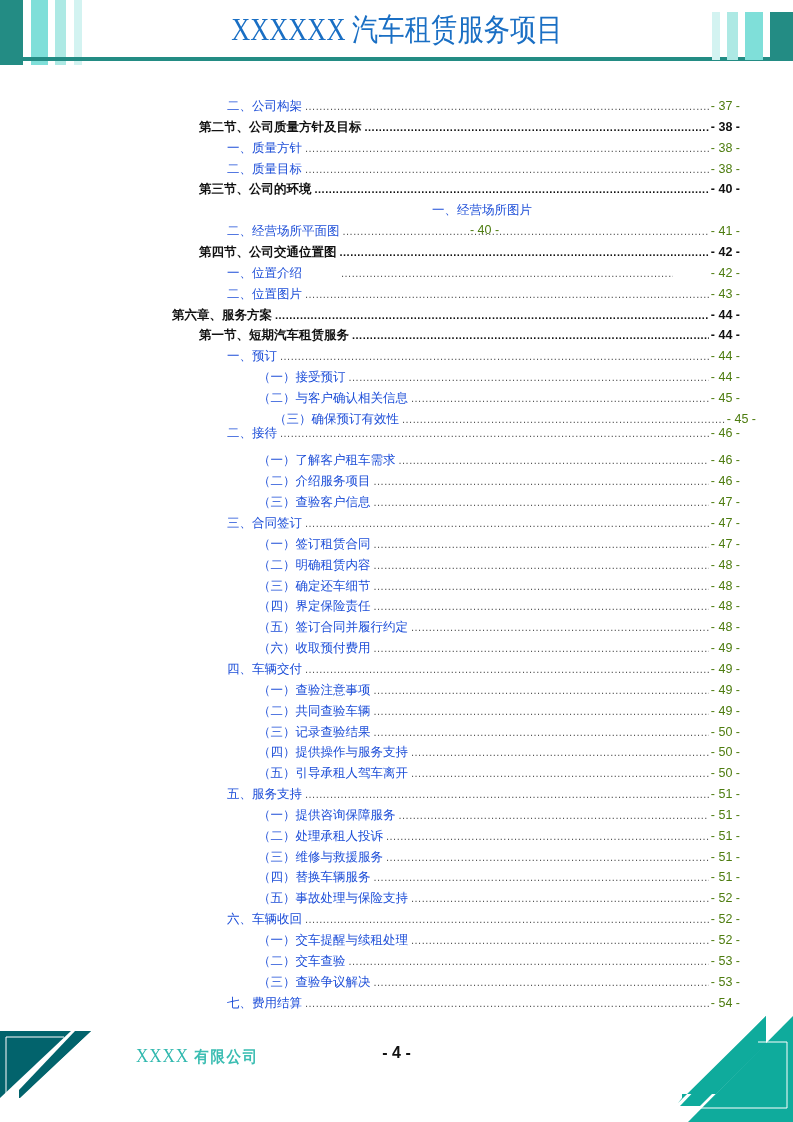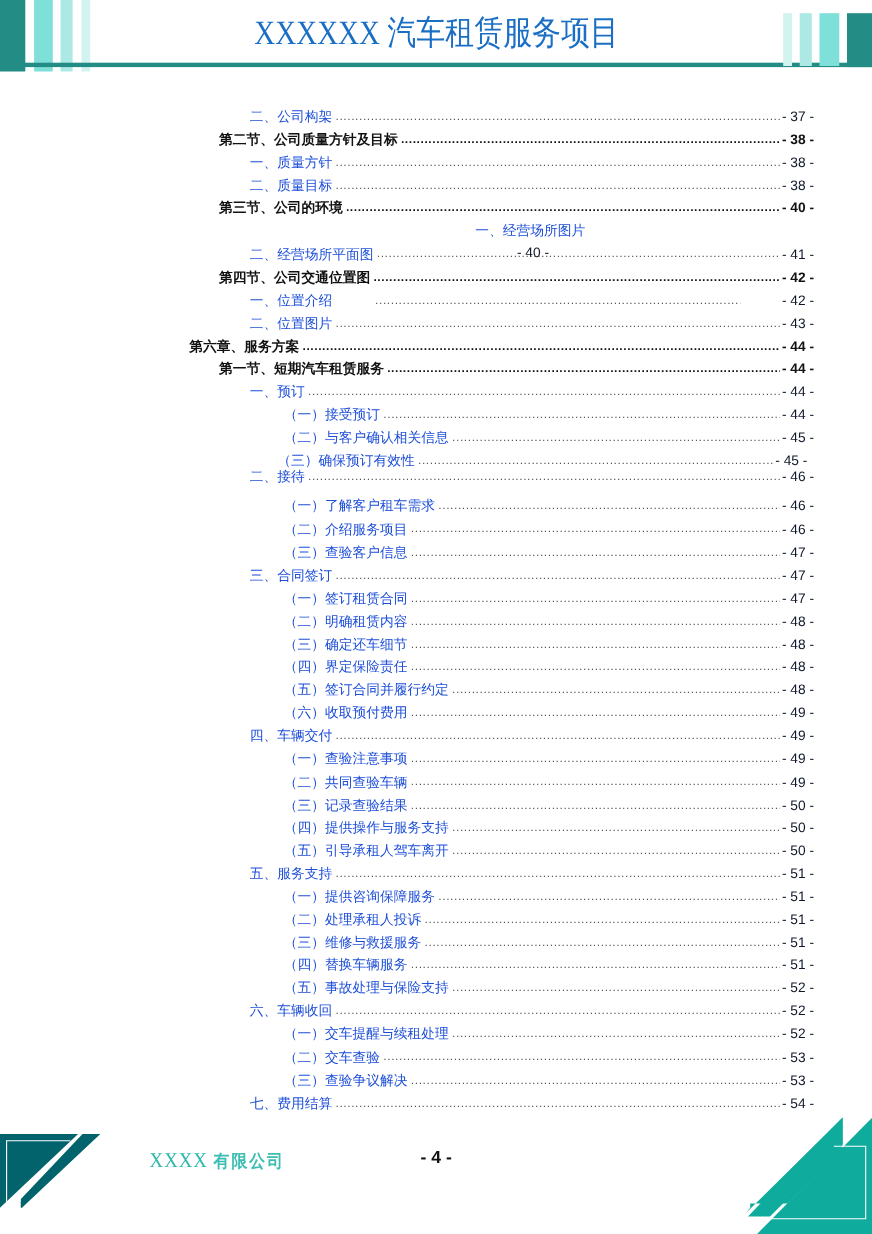--- a/index.html
+++ b/index.html
@@ -8,21 +8,21 @@
     .hdr-bar { position: absolute; }
     .hdr-line { position: absolute; left: 0; top: 57px; width: 793px; height: 4px; background: #238c84; }
     .hdr-title { position: absolute; left: 0; width: 793px; top: 12px; text-align: center;
                  font-family: "Liberation Serif", "DejaVu Serif", serif; font-size: 31px; line-height: 36px;
                  color: #1a6fc4; letter-spacing: 0px; transform: scaleX(0.85); transform-origin: 400px 0; }
     .toc { position: absolute; left: 0; top: 96px; width: 793px; }
     .toc-row { position: absolute; height: 20px; display: flex; align-items: center; font-size: 12.5px; line-height: 20px; white-space: nowrap; }
     .toc-row .lbl { color: #1d4ed8; padding-right: 3px; }
     .toc-row .dots { flex: 1; overflow: hidden; color: #555555; font-family: "Liberation Sans", sans-serif; font-size: 11px; letter-spacing: 0.5px; }
     .toc-row .dots::before { content: "......................................................................................................................................................................................................................"; }
-    .toc-row .pg { font-family: "Liberation Sans", sans-serif; color: #0f172a; font-size: 12.5px; padding-left: 2px; }
+    .toc-row .pg { font-family: "Liberation Sans", sans-serif; color: #4d7c0f; font-size: 12.5px; padding-left: 2px; }
     .toc-row.bold .lbl, .toc-row.bold .dots, .toc-row.bold .pg { color: #111111; font-weight: bold; }
     .ftr-text { position: absolute; left: 136px; top: 1045px; font-size: 19px; color: #30b8ae;
                 font-family: "Liberation Serif", serif; transform: scaleX(0.9); transform-origin: 0 0; letter-spacing: 1px; }
     .ftr-text .cn { font-family: "DejaVu Sans", sans-serif; font-weight: bold; font-size: 16px; color: #3bbdb2; letter-spacing: 2px; }
     .page-num { position: absolute; left: 0; width: 793px; top: 1044px; text-align: center;
                 font-family: "Liberation Sans", sans-serif; font-weight: bold; font-size: 16px; color: #111; }
     svg.deco { position: absolute; }
   </style>
 </head>
 <body>
@@ -109,21 +109,21 @@
     <div class="toc-row" style="left: 258px; width: 482px; top: 271.05px;">
       <span class="lbl">（一）接受预订</span>
       <span class="dots"></span>
       <span class="pg">- 44 -</span>
     </div>
     <div class="toc-row" style="left: 258px; width: 482px; top: 291.9px;">
       <span class="lbl">（二）与客户确认相关信息</span>
       <span class="dots"></span>
       <span class="pg">- 45 -</span>
     </div>
-    <div class="toc-row" style="left: 252px; width: 482px; top: 312.75px;">
+    <div class="toc-row" style="left: 274px; width: 482px; top: 312.75px;">
       <span class="lbl">（三）确保预订有效性</span>
       <span class="dots"></span>
       <span class="pg">- 45 -</span>
     </div>
     <div class="toc-row" style="left: 227px; width: 513px; top: 327px;">
       <span class="lbl">二、接待</span>
       <span class="dots"></span>
       <span class="pg">- 46 -</span>
     </div>
     <div class="toc-row" style="left: 258px; width: 482px; top: 354.45px;">

